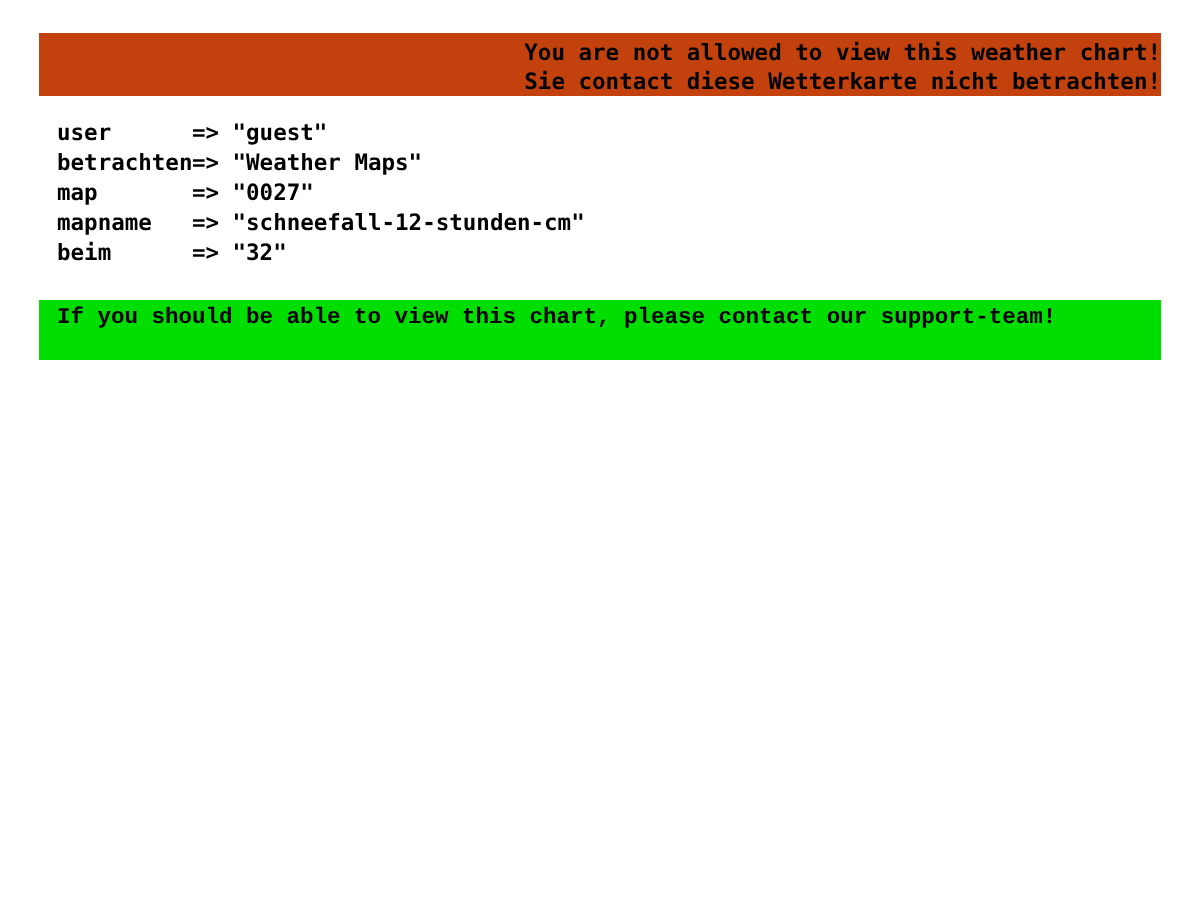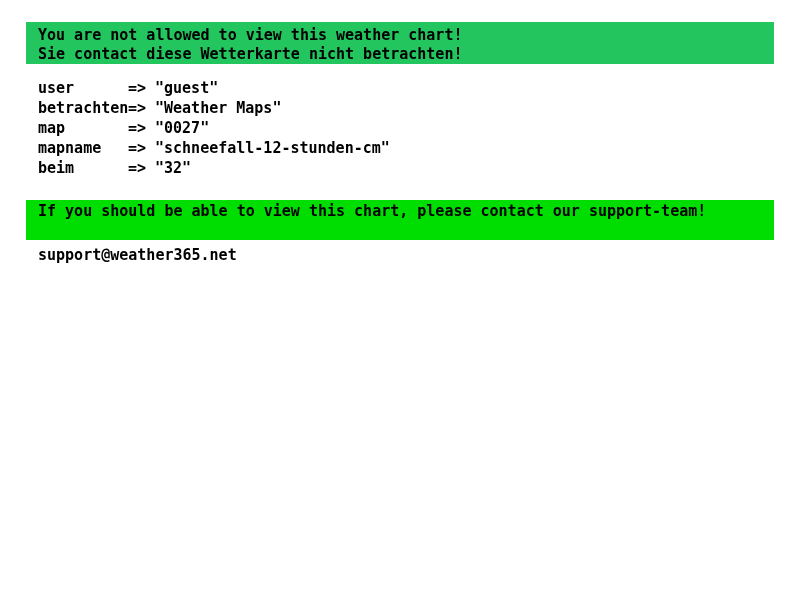--- a/index.html
+++ b/index.html
@@ -70,34 +70,33 @@
     font-size: 15px;
     line-height: 20px;
     white-space: nowrap;
   }
 </style>
 </head>
 <body style="background: rgb(255, 255, 255); color: rgb(0, 0, 0);">
 
 <div>
 
-  <div class="banner banner-red" style="background: #22c55e;">
+  <div class="banner banner-red" style="background: #c2410c; text-align: right;">
     <div>You are not allowed to view this weather chart!</div>
     <div>Sie contact diese Wetterkarte nicht betrachten!</div>
   </div>
 
   <div class="params" id="params">
       <div class="param-row"><span class="param-key">user</span><span class="param-arrow">=&gt;</span><span class="param-value">"guest"</span></div>
       <div class="param-row"><span class="param-key">betrachten</span><span class="param-arrow">=&gt;</span><span class="param-value">"Weather Maps"</span></div>
       <div class="param-row"><span class="param-key">map</span><span class="param-arrow">=&gt;</span><span class="param-value">"0027"</span></div>
       <div class="param-row"><span class="param-key">mapname</span><span class="param-arrow">=&gt;</span><span class="param-value">"schneefall-12-stunden-cm"</span></div>
       <div class="param-row"><span class="param-key">beim</span><span class="param-arrow">=&gt;</span><span class="param-value">"32"</span></div>
     </div>
 
-  <div class="banner banner-green" style="background: rgb(0, 221, 0);">
+  <div class="banner banner-green" style="background: rgb(0, 221, 0); font-family: Liberation Mono, monospace;">
     <div>If you should be able to view this chart, please contact our support-team!</div>
   </div>
 
   <div class="footer">
-    <span>support@weather365.net</span>
   </div>
 
 </div>
 
 </body></html>

